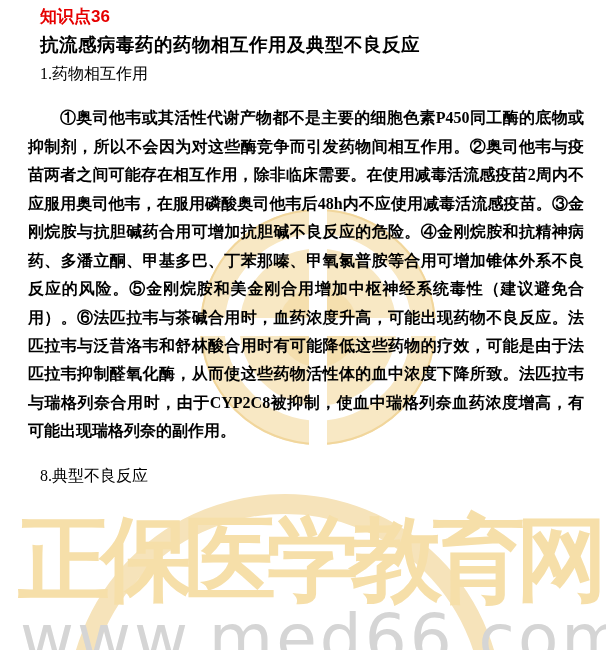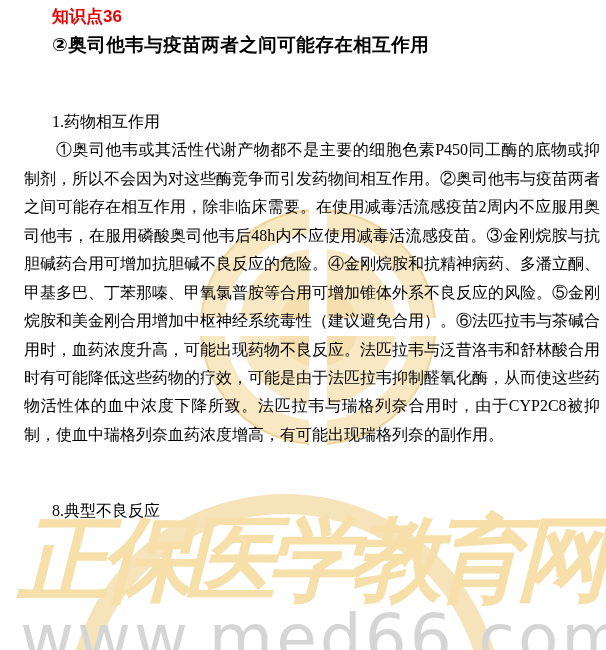--- a/index.html
+++ b/index.html
@@ -10,47 +10,47 @@
     overflow:hidden;
     font-family:"Liberation Serif","DejaVu Serif",serif;
   }
   
   .wm-layer { position:absolute; inset:0; z-index:0; }
   .wm-logo { position:absolute; left:0; top:0; }
   .wm-sitename {
     position:absolute; left:18px; top:498px;
     font-family:"Liberation Sans","DejaVu Sans",sans-serif;
     font-size:92px; font-weight:bold; letter-spacing:-9px;
-    color:#f6dfa9; white-space:nowrap;font-style:italic;
+    color:#f6dfa9; white-space:nowrap;
   }
   .wm-url {
     position:absolute; left:20px; top:600px;
     font-family:"DejaVu Sans","Liberation Sans",sans-serif;
     font-size:66px; font-weight:normal; letter-spacing:3px;
     color:#d5d5d5; white-space:nowrap;
   }
   
   .content {
     position:absolute; inset:0; z-index:1;
-    padding:3px 6px 0 24px;
+    padding:3px 6px 0 12px;
     font-size:16px; line-height:28.45px; color:#000000;
   }
   .kp-title {
     font-weight:bold; font-size:17px; text-indent:28px;
     font-family:"Liberation Sans","DejaVu Sans",sans-serif;
   }
   .doc-heading {
     font-weight:bold; font-size:18.5px; text-indent:28px;
     font-family:"Liberation Sans","DejaVu Sans",sans-serif;
     letter-spacing:0.5px;
   }
-  .section-title { text-indent:28px;margin-top:48px; }
+  .section-title { text-indent:28px; }
   .para {
-    margin:0; text-indent:2em;
-    text-align:justify; text-justify:inter-ideograph;
+    margin:16px; text-indent:2em;
+    text-align:justify; text-justify:inter-ideograph;font-weight:bold;
   }
 </style>
 </head>
 <body>
 
 <div class="page">
 
   <div class="wm-layer">
     <svg class="wm-logo" width="606" height="650" viewBox="0 0 606 650">
 
@@ -73,21 +73,21 @@
 
     <div class="wm-sitename">正保医学教育网</div>
 
     <div class="wm-url">www.med66.com</div>
   </div>
 
   <div class="content">
 
     <div class="kp-title" style="color:#e60000">知识点36</div>
 
-    <div class="doc-heading">②奥司他韦与疫苗两者之间可能存在相互作用</div>
+    <div class="doc-heading">抗流感病毒药的药物相互作用及典型不良反应</div>
 
     <div class="section-title">1.药物相互作用</div>
 
     <p class="para">①奥司他韦或其活性代谢产物都不是主要的细胞色素P450同工酶的底物或抑制剂，所以不会因为对这些酶竞争而引发药物间相互作用。②奥司他韦与疫苗两者之间可能存在相互作用，除非临床需要。在使用减毒活流感疫苗2周内不应服用奥司他韦，在服用磷酸奥司他韦后48h内不应使用减毒活流感疫苗。③金刚烷胺与抗胆碱药合用可增加抗胆碱不良反应的危险。④金刚烷胺和抗精神病药、多潘立酮、甲基多巴、丁苯那嗪、甲氧氯普胺等合用可增加锥体外系不良反应的风险。⑤金刚烷胺和美金刚合用增加中枢神经系统毒性（建议避免合用）。⑥法匹拉韦与茶碱合用时，血药浓度升高，可能出现药物不良反应。法匹拉韦与泛昔洛韦和舒林酸合用时有可能降低这些药物的疗效，可能是由于法匹拉韦抑制醛氧化酶，从而使这些药物活性体的血中浓度下降所致。法匹拉韦与瑞格列奈合用时，由于CYP2C8被抑制，使血中瑞格列奈血药浓度增高，有可能出现瑞格列奈的副作用。</p>
 
     <div class="section-title">8.典型不良反应</div>
 
 
   </div>
 </div>

